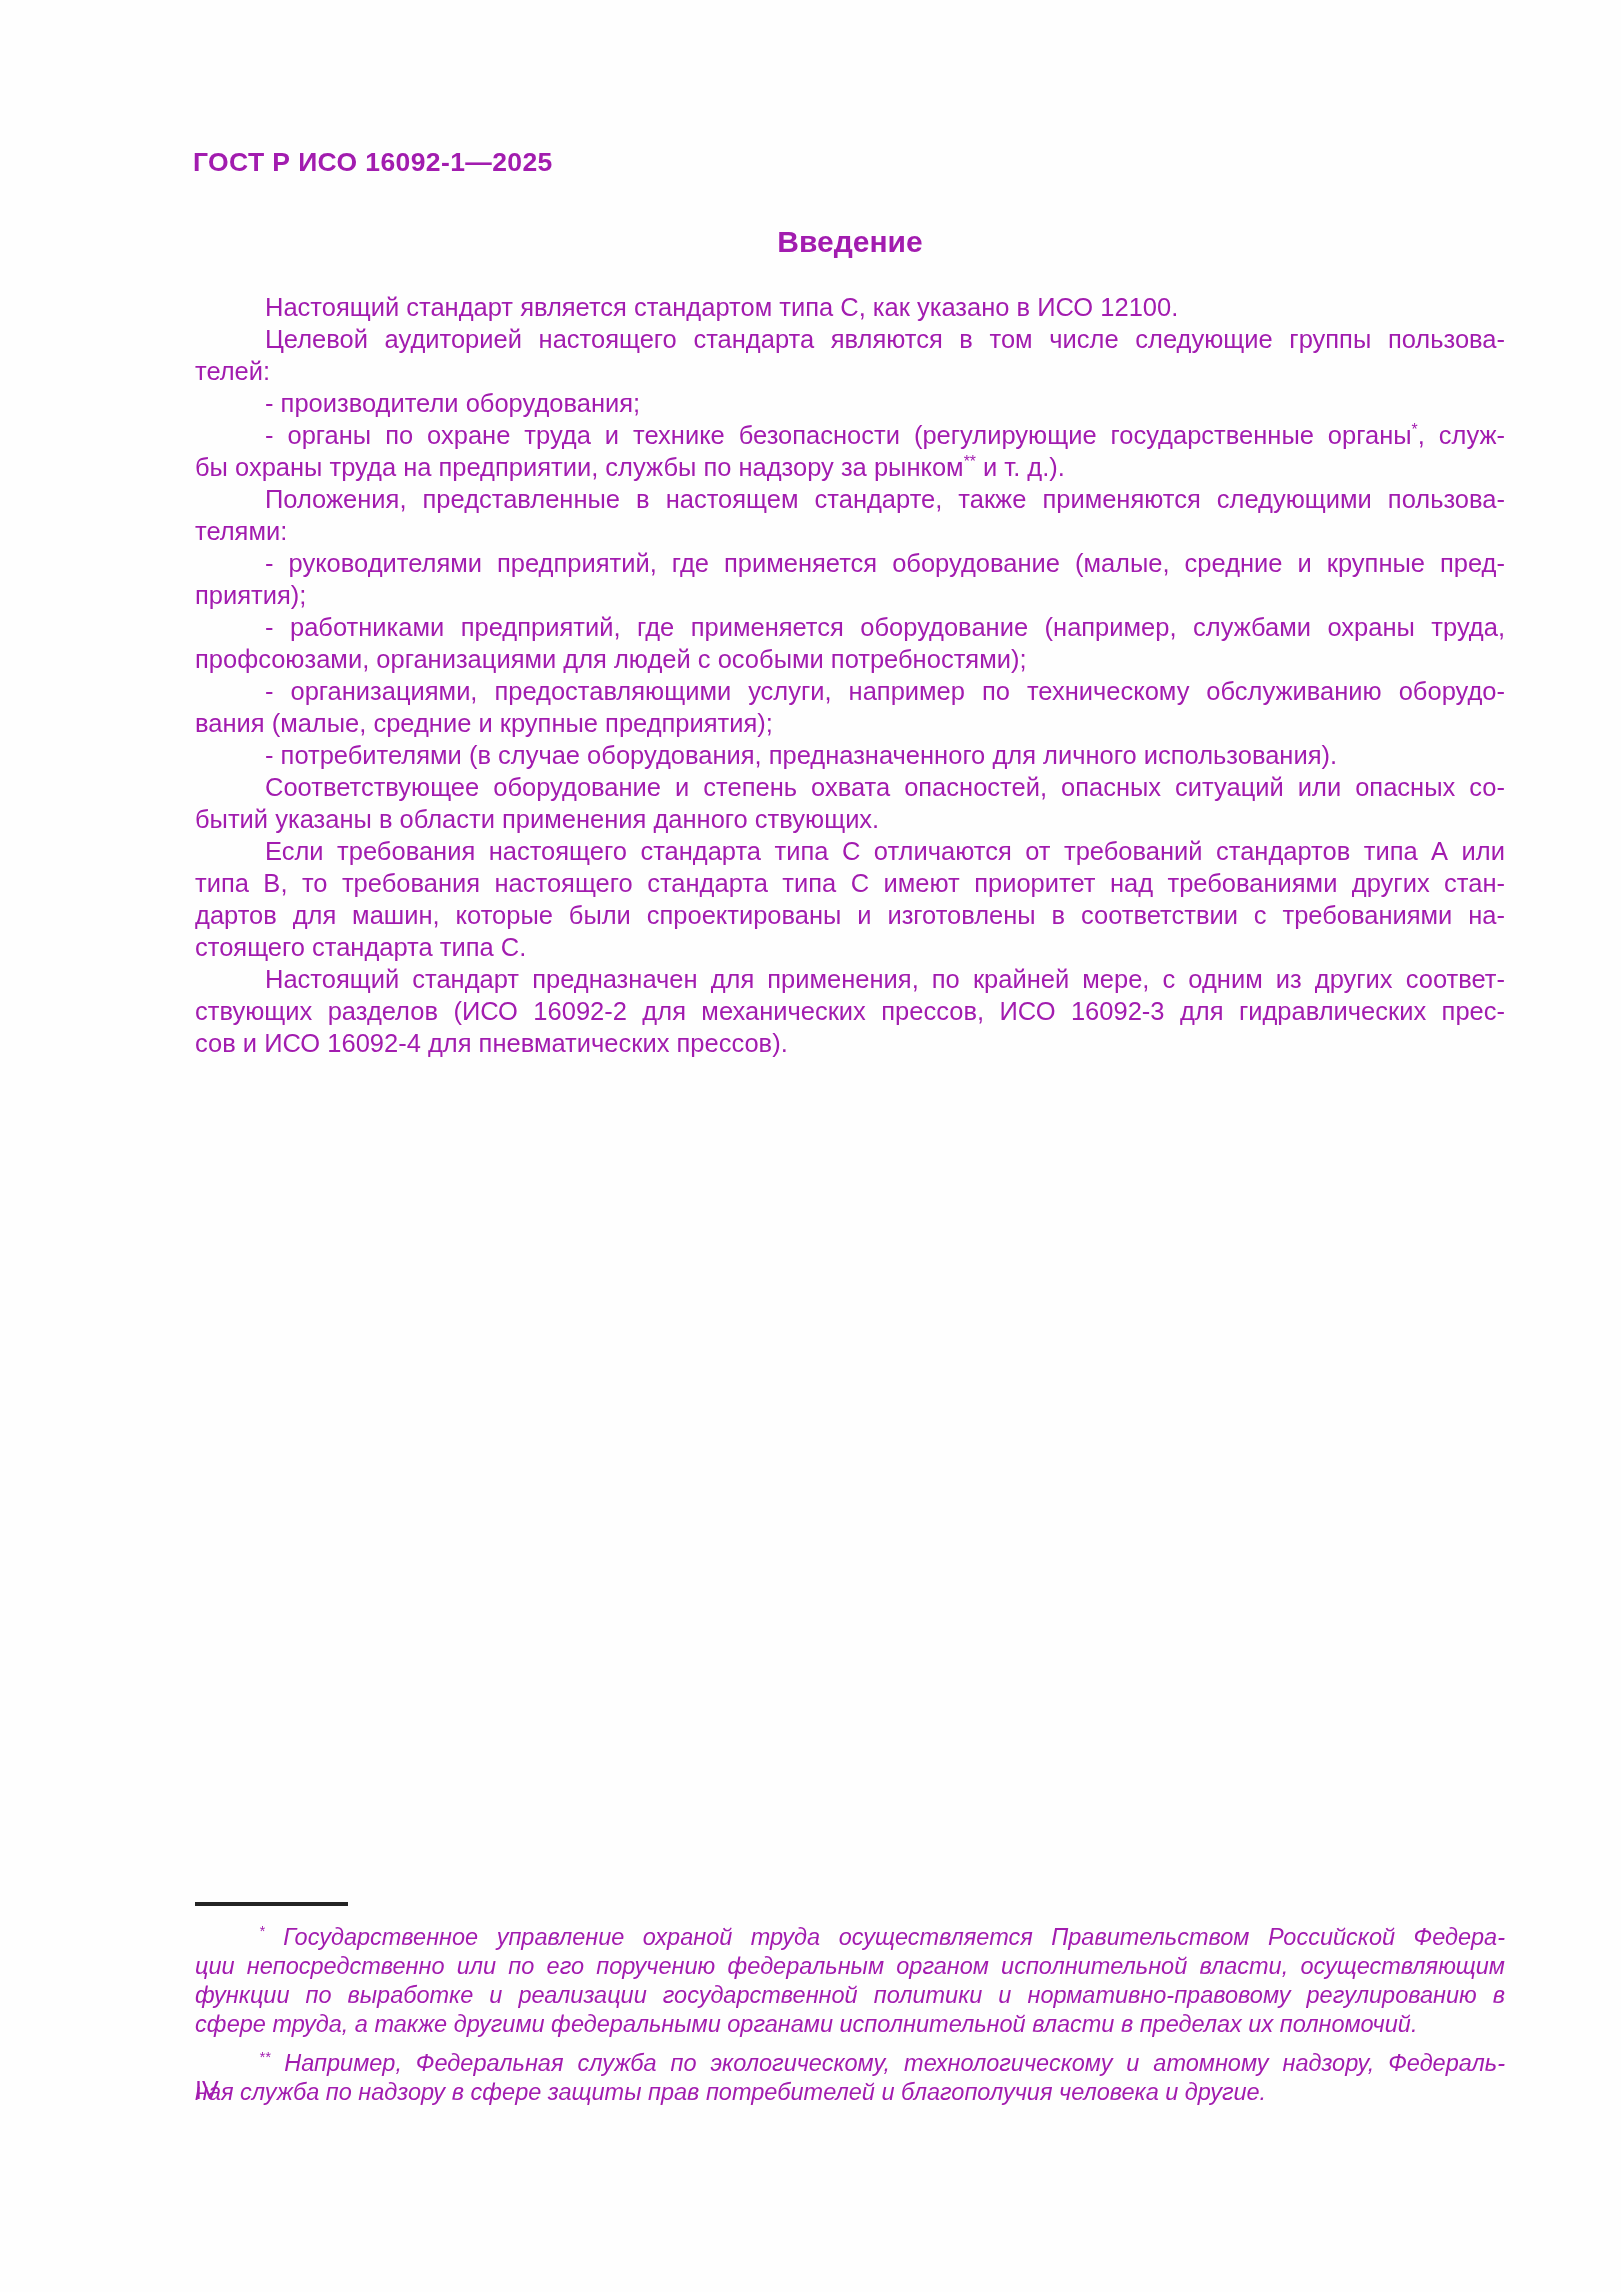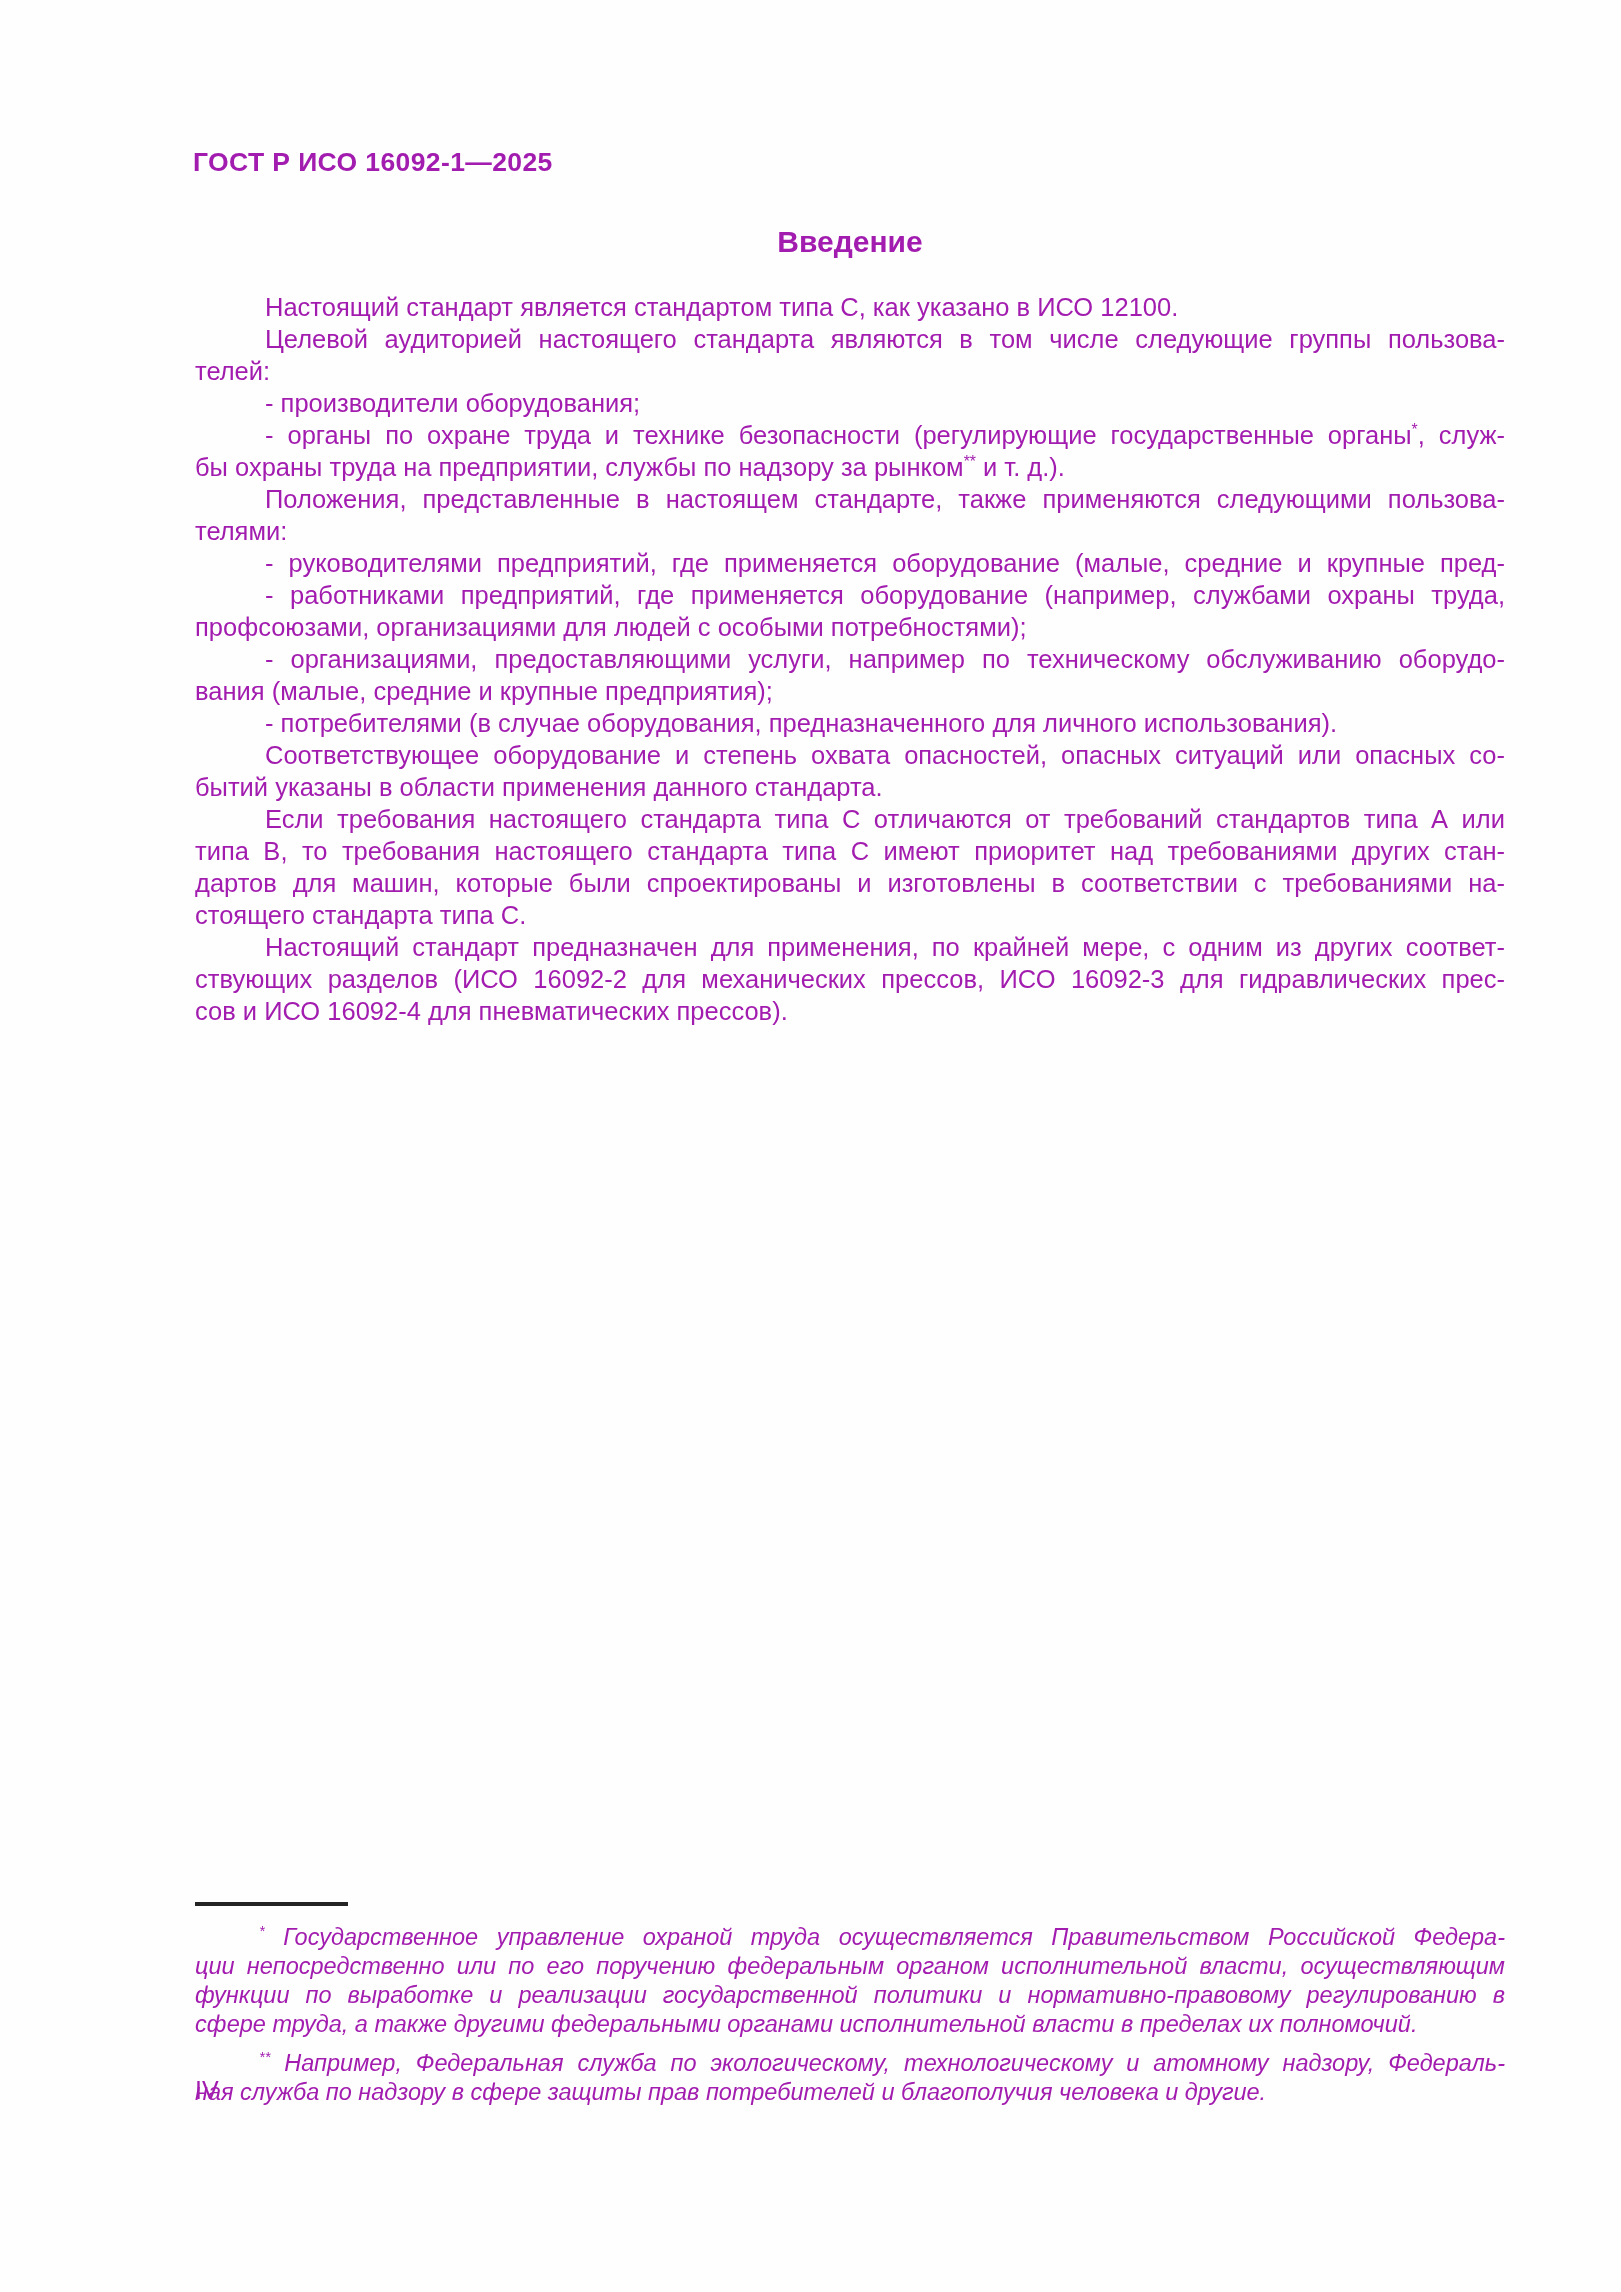--- a/index.html
+++ b/index.html
@@ -106,35 +106,36 @@
       <div class="paragraph">
         <div class="line indent full">- органы по охране труда и технике безопасности (регулирующие государственные органы<sup>*</sup>, служ-</div>
         <div class="line">бы охраны труда на предприятии, службы по надзору за рынком<sup>**</sup> и т. д.).</div>
       </div>
       <div class="paragraph">
         <div class="line indent full">Положения, представленные в настоящем стандарте, также применяются следующими пользова-</div>
         <div class="line">телями:</div>
       </div>
       <div class="paragraph">
         <div class="line indent full">- руководителями предприятий, где применяется оборудование (малые, средние и крупные пред-</div>
+        <div class="line">приятия);</div>
       </div>
       <div class="paragraph">
         <div class="line indent full">- работниками предприятий, где применяется оборудование (например, службами охраны труда,</div>
         <div class="line">профсоюзами, организациями для людей с особыми потребностями);</div>
       </div>
       <div class="paragraph">
         <div class="line indent full">- организациями, предоставляющими услуги, например по техническому обслуживанию оборудо-</div>
         <div class="line">вания (малые, средние и крупные предприятия);</div>
       </div>
       <div class="paragraph">
         <div class="line indent">- потребителями (в случае оборудования, предназначенного для личного использования).</div>
       </div>
       <div class="paragraph">
         <div class="line indent full">Соответствующее оборудование и степень охвата опасностей, опасных ситуаций или опасных со-</div>
-        <div class="line">бытий указаны в области применения данного стандарта.</div>
+        <div class="line">бытий указаны в области применения данного ствующих.</div>
       </div>
       <div class="paragraph">
         <div class="line indent full">Если требования настоящего стандарта типа С отличаются от требований стандартов типа А или</div>
         <div class="line full">типа В, то требования настоящего стандарта типа С имеют приоритет над требованиями других стан-</div>
         <div class="line full">дартов для машин, которые были спроектированы и изготовлены в соответствии с требованиями на-</div>
         <div class="line">стоящего стандарта типа С.</div>
       </div>
       <div class="paragraph">
         <div class="line indent full">Настоящий стандарт предназначен для применения, по крайней мере, с одним из других соответ-</div>
         <div class="line full">ствующих разделов (ИСО 16092-2 для механических прессов, ИСО 16092-3 для гидравлических прес-</div>

